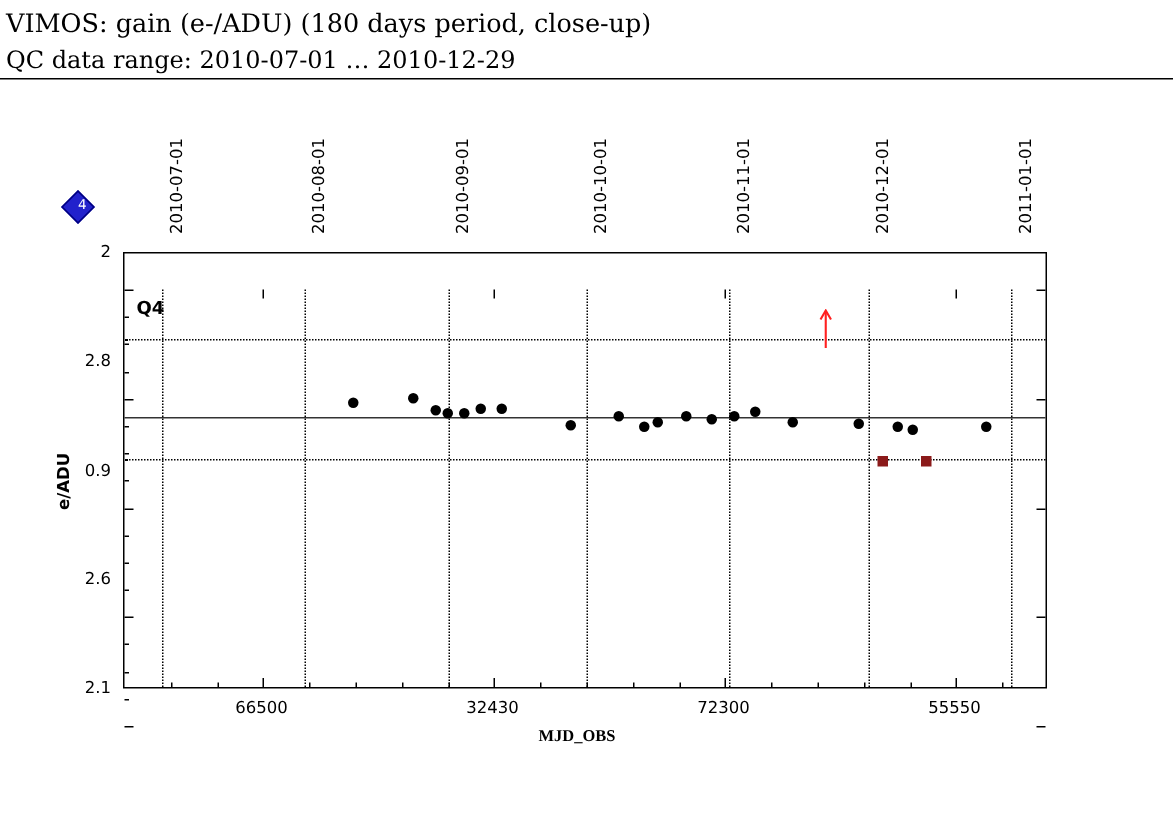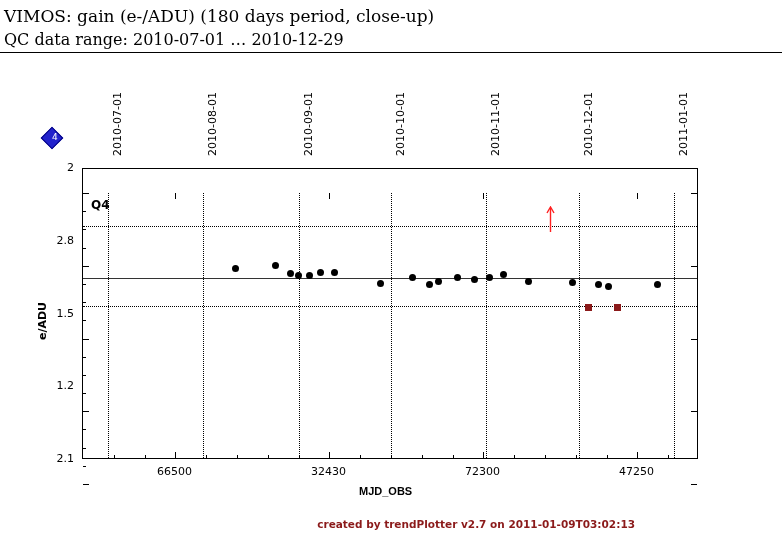--- a/index.html
+++ b/index.html
@@ -75,21 +75,21 @@
   }
   .ylab{
     position:absolute;
     font-family:"DejaVu Sans", sans-serif;
     font-size:11px;
     text-align:right;
     white-space:nowrap;
   }
   .axis-title-x{
     position:absolute;
-    font-family:Liberation Sans, sans-serif;
+    font-family:Liberation Serif, serif;
     font-weight:bold;
     font-size:11px;
     white-space:nowrap;
   }
   .axis-title-y{
     position:absolute;
     font-family:"DejaVu Sans", sans-serif;
     font-weight:bold;
     font-size:11px;
     white-space:nowrap;
@@ -258,27 +258,26 @@
             <line x1="4.5" y1="26" x2="4.5" y2="2" stroke="#ff2020" stroke-width="1.4"></line>
             <polyline points="1,7 4.5,1 8,7" fill="none" stroke="#ff2020" stroke-width="1.4"></polyline>
           </svg></div>
       </div>
   </div>
 
   <div id="xticklabels">
       <div class="xlab" style="left: 144.4px; top: 465px; width: 60px;">66500</div>
       <div class="xlab" style="left: 298.4px; top: 465px; width: 60px;">32430</div>
       <div class="xlab" style="left: 452.4px; top: 465px; width: 60px;">72300</div>
-      <div class="xlab" style="left: 606.4px; top: 465px; width: 60px;">47250</div>
+      <div class="xlab" style="left: 606.4px; top: 465px; width: 60px;">55550</div>
     </div>
   <div id="yticklabels">
       <div class="ylab" style="left: 26px; top: 452px; width: 48px;">2.1</div>
-      <div class="ylab" style="left: 26px; top: 379.25px; width: 48px;">1.2</div>
-      <div class="ylab" style="left: 26px; top: 306.5px; width: 48px;">1.5</div>
+      <div class="ylab" style="left: 26px; top: 379.25px; width: 48px;">2.6</div>
+      <div class="ylab" style="left: 26px; top: 306.5px; width: 48px;">0.9</div>
       <div class="ylab" style="left: 26px; top: 233.75px; width: 48px;">2.8</div>
       <div class="ylab" style="left: 26px; top: 161px; width: 48px;">2</div>
     </div>
 
   <div class="axis-title-x" style="left:359px;top:485px;">MJD_OBS</div>
   <div class="axis-title-y" style="left:36px;top:340px;">e/ADU</div>
 
-  <div class="footer">created by trendPlotter v2.7 on 2011-01-09T03:02:13</div>
 </div>
 
 </body></html>

